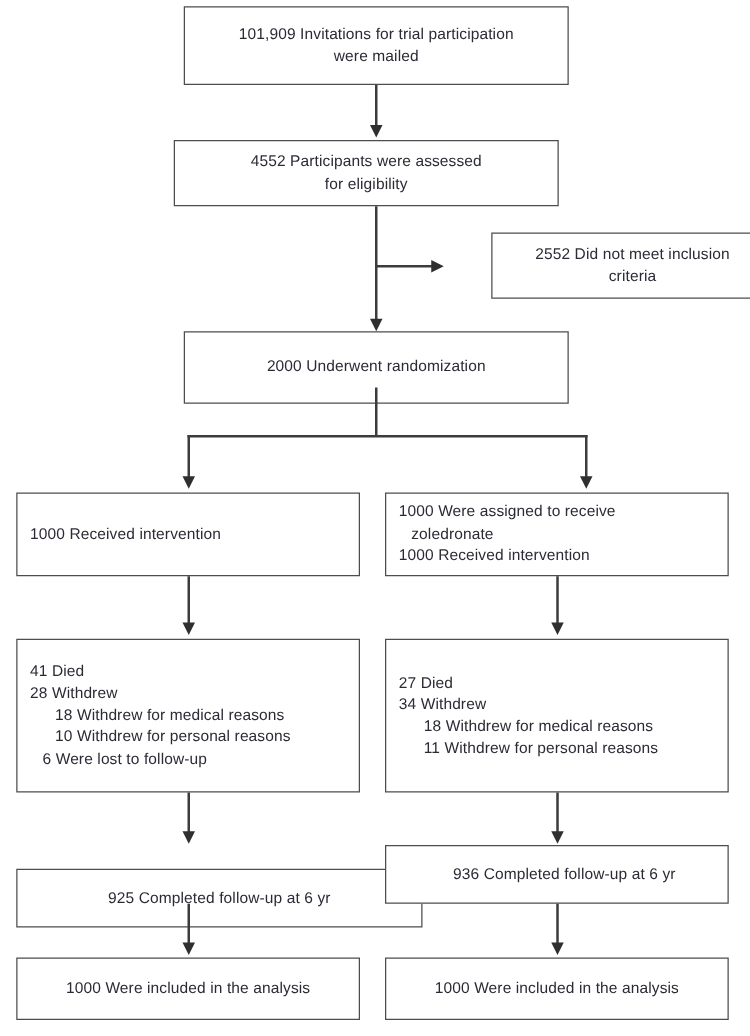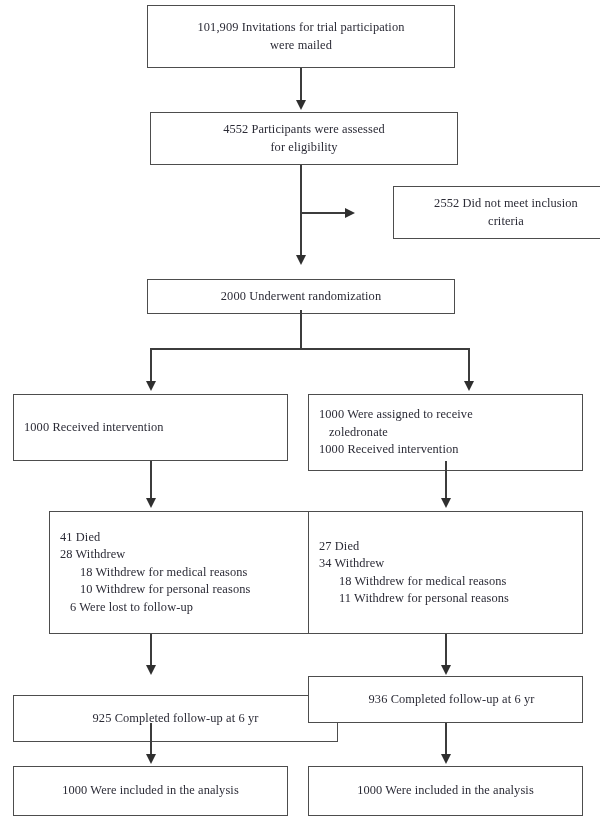--- a/index.html
+++ b/index.html
@@ -23,21 +23,20 @@
     box-sizing: border-box;
     border: 1.6px solid #4d4d4d;
     background: #ffffff;
     color: #2b2b36;
     font-size: 12.4px;
     line-height: 17.5px;
     letter-spacing: 0.1px;
     display: flex;
     flex-direction: column;
     justify-content: center;
-    font-family: Liberation Serif, serif;
   }
   .node.center {
     align-items: center;
     text-align: center;
     padding: 0 8px;
   }
   .node.left {
     align-items: flex-start;
     text-align: left;
   }
@@ -89,63 +88,63 @@
 <div id="page">
 
   <div class="node center" style="left:147px; top:5px; width:308px; height:63px;">
     <span class="line">101,909 Invitations for trial participation</span>
     <span class="line">were mailed</span>
   </div>
 
   <div class="vline" style="left:300px; top:68px; height:37px;"></div>
   <div class="arrow-down" style="left:296px; top:100px;"></div>
 
-  <div class="node center" style="left:150px; top:112px; width:308px; height:53px;">
+  <div class="node center" style="left:139px; top:112px; width:308px; height:53px;">
     <span class="line">4552 Participants were assessed</span>
     <span class="line">for eligibility</span>
   </div>
 
   <div class="vline" style="left:300px; top:165px; height:95px;"></div>
   <div class="arrow-down" style="left:296px; top:255px;"></div>
 
   <div class="hline" style="left:300px; top:212px; width:48px;"></div>
   <div class="arrow-right" style="left:345px; top:208px;"></div>
 
   <div class="node center" style="left:357px; top:186px; width:226px; height:53px;margin-left:36px;">
     <span class="line">2552 Did not meet inclusion</span>
     <span class="line">criteria</span>
   </div>
 
-  <div class="node center" style="left:147px; top:279px; width:308px; height:35px;">
+  <div class="node center" style="left:147px; top:265px; width:308px; height:58px;">
     <span class="line">2000 Underwent randomization</span>
   </div>
 
   <div class="vline" style="left:300px; top:310px; height:39px;"></div>
   <div class="hline" style="left:150px; top:348px; width:320px;"></div>
   <div class="vline" style="left:150px; top:348px; height:39px;"></div>
   <div class="arrow-down" style="left:146px; top:381px;"></div>
   <div class="vline" style="left:468px; top:348px; height:39px;"></div>
   <div class="arrow-down" style="left:464px; top:381px;"></div>
 
   <div class="node left" style="left:13px; top:394px; width:275px; height:67px;">
     <span class="line">1000 Received intervention</span>
   </div>
 
-  <div class="node left" style="left:308px; top:394px; width:275px; height:77px;">
+  <div class="node left" style="left:308px; top:394px; width:275px; height:67px;">
     <span class="line">1000 Were assigned to receive</span>
     <span class="line indent-sm">zoledronate</span>
     <span class="line">1000 Received intervention</span>
   </div>
 
   <div class="vline" style="left:150px; top:461px; height:43px;"></div>
   <div class="arrow-down" style="left:146px; top:498px;"></div>
   <div class="vline" style="left:445px; top:461px; height:43px;"></div>
   <div class="arrow-down" style="left:441px; top:498px;"></div>
 
-  <div class="node left" style="left:13px; top:511px; width:275px; height:123px;margin-left:36px;">
+  <div class="node left" style="left:13px; top:511px; width:275px; height:123px;">
     <span class="line">41 Died</span>
     <span class="line">28 Withdrew</span>
     <span class="line indent">18 Withdrew for medical reasons</span>
     <span class="line indent">10 Withdrew for personal reasons</span>
     <span class="line indent-sm">6 Were lost to follow-up</span>
   </div>
 
   <div class="node left" style="left:308px; top:511px; width:275px; height:123px;">
     <span class="line">27 Died</span>
     <span class="line">34 Withdrew</span>

